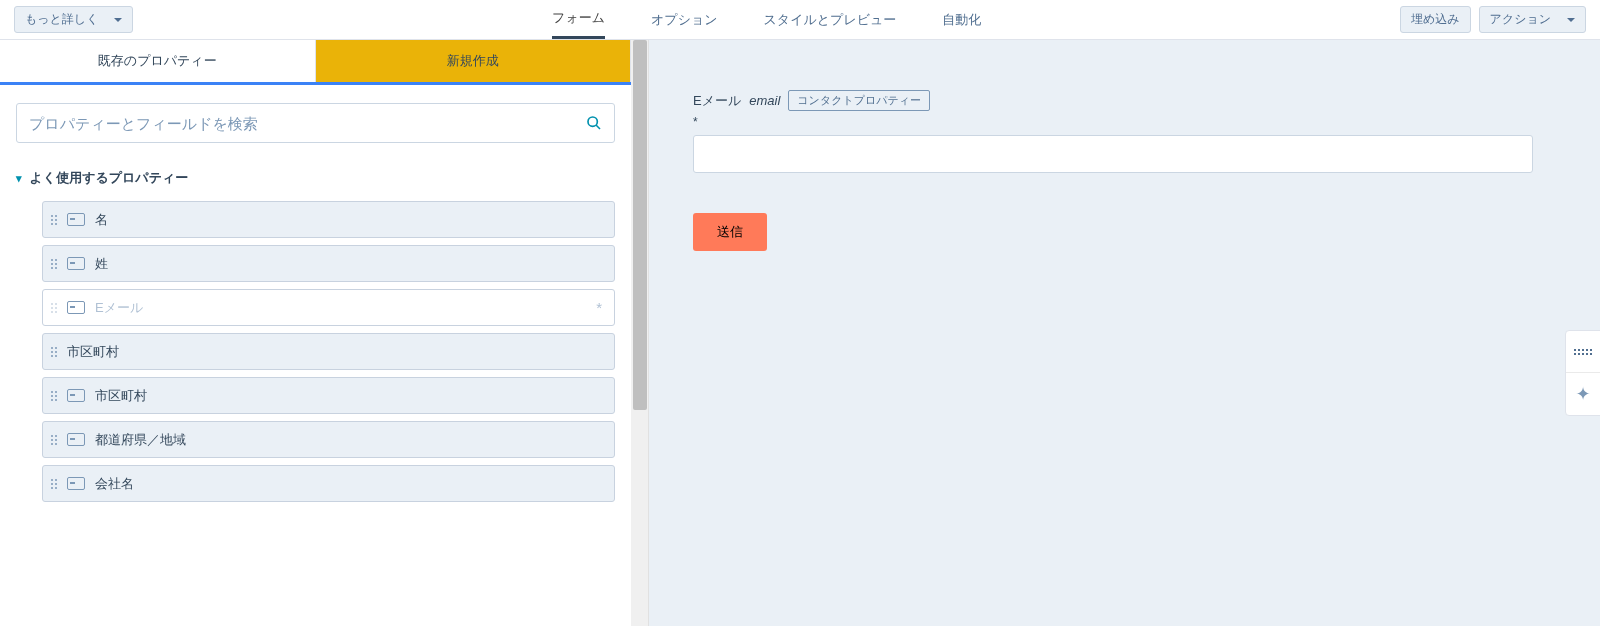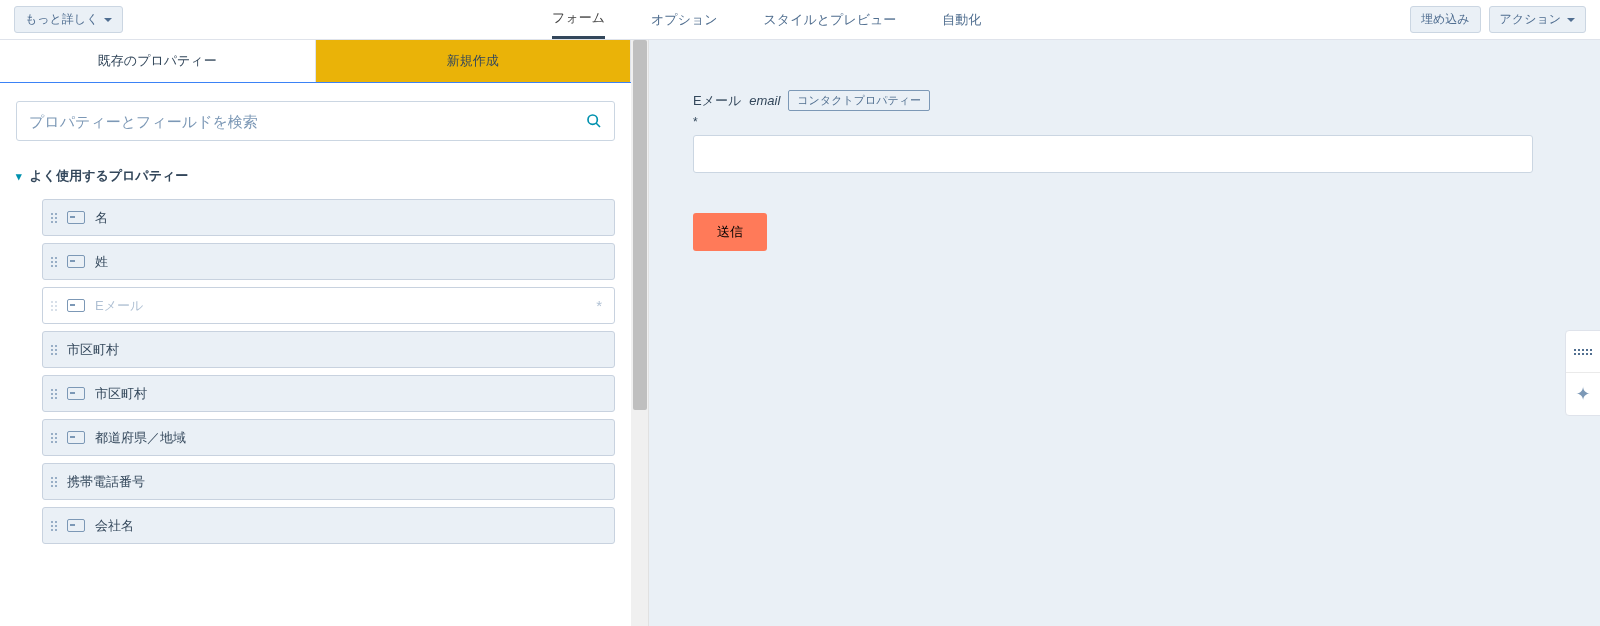--- a/index.html
+++ b/index.html
@@ -1,28 +1,28 @@
 <!DOCTYPE html>
 <html><head>
 <meta charset="utf-8">
 <style>
 * { margin: 0; padding: 0; box-sizing: border-box; }
 body { font-family: -apple-system, BlinkMacSystemFont, "Segoe UI", Helvetica, Arial, sans-serif; font-size: 13px; color: #33475b; background: #fff; width: 1600px; height: 626px; overflow: hidden; }
 
 
 .topbar { display: flex; align-items: center; height: 40px; border-bottom: 1px solid #dfe3eb; padding: 0 14px; }
-.top-left-btn { display: inline-flex; align-items: center; gap: 6px; background: #eaf0f6; border: 1px solid #cbd6e2; border-radius: 3px; color: #506e91; padding: 4px 10px; font-size: 12px; cursor: pointer; }
+.top-left-btn { display: inline-flex; align-items: center; gap: 16px; background: #eaf0f6; border: 1px solid #cbd6e2; border-radius: 3px; color: #506e91; padding: 4px 10px; font-size: 12px; cursor: pointer; }
 .caret { width: 0; height: 0; border-left: 4px solid transparent; border-right: 4px solid transparent; border-top: 4px solid #506e91; }
 .topnav { flex: 1; display: flex; justify-content: center; gap: 46px; align-items: stretch; height: 100%; }
 .topnav .tab { display: flex; align-items: center; font-size: 13px; color: #516f90; cursor: pointer; }
 .topnav .tab.active { color: #404040; font-weight: 500; border-bottom: 3px solid #33475b; }
 .top-right { display: flex; gap: 8px; }
 
 
-.subtabs { display: flex; border-bottom: 1px solid #3b82f6; width: 631px; align-items: center; }
+.subtabs { display: flex; border-bottom: 3px solid #3b82f6; width: 631px; align-items: center; }
 .subtab { flex: 1; text-align: center; padding: 12px 0; font-size: 13px; color: #33475b; cursor: pointer; background: #eab308; border-right: 1px solid #dfe3eb; }
 .subtab.active { background: #fff; }
 
 
 .main { display: flex; height: calc(100% - 40px); }
 .sidebar { width: 631px; background: #fff; display: flex; flex-direction: column; }
 .scroll-col { width: 18px; background: #f0f0f0; position: relative; border-right: 1px solid #e1e1e1; }
 .scroll-thumb { position: absolute; top: 0; left: 2px; width: 14px; height: 370px; background: #bfbfbf; border-radius: 2px; }
 .canvas { flex: 1; background: #eaf0f6; padding: 50px 44px; position: relative; }
 
@@ -236,37 +236,20 @@
             </div>
             <div class="row">
               <span class="d"></span>
               <span class="d"></span>
             </div>
             <div class="row">
               <span class="d"></span>
               <span class="d"></span>
             </div>
           </span>
-          <span>携帯電話番号</span>
-        </div>
-        <div class="item">
-          <span class="drag-icon">
-            <div class="row">
-              <span class="d"></span>
-              <span class="d"></span>
-            </div>
-            <div class="row">
-              <span class="d"></span>
-              <span class="d"></span>
-            </div>
-            <div class="row">
-              <span class="d"></span>
-              <span class="d"></span>
-            </div>
-          </span>
           <span class="field-icon"></span>
           <span>会社名</span>
         </div>
       </div>
   </div>
 
   <div class="scroll-col">
     <div class="scroll-thumb"></div>
   </div>
 

